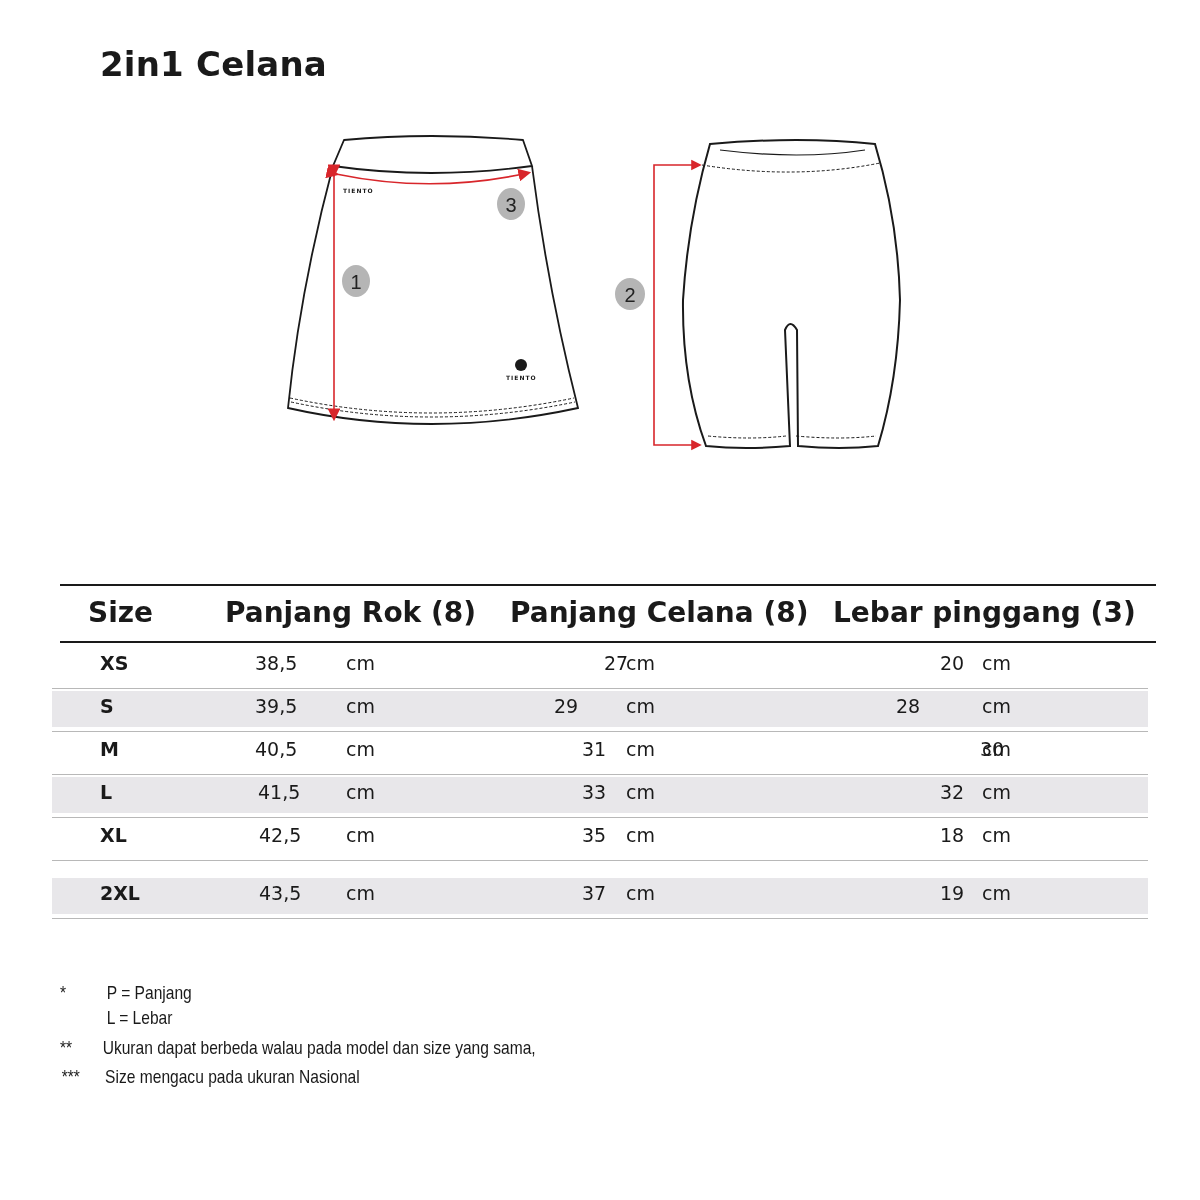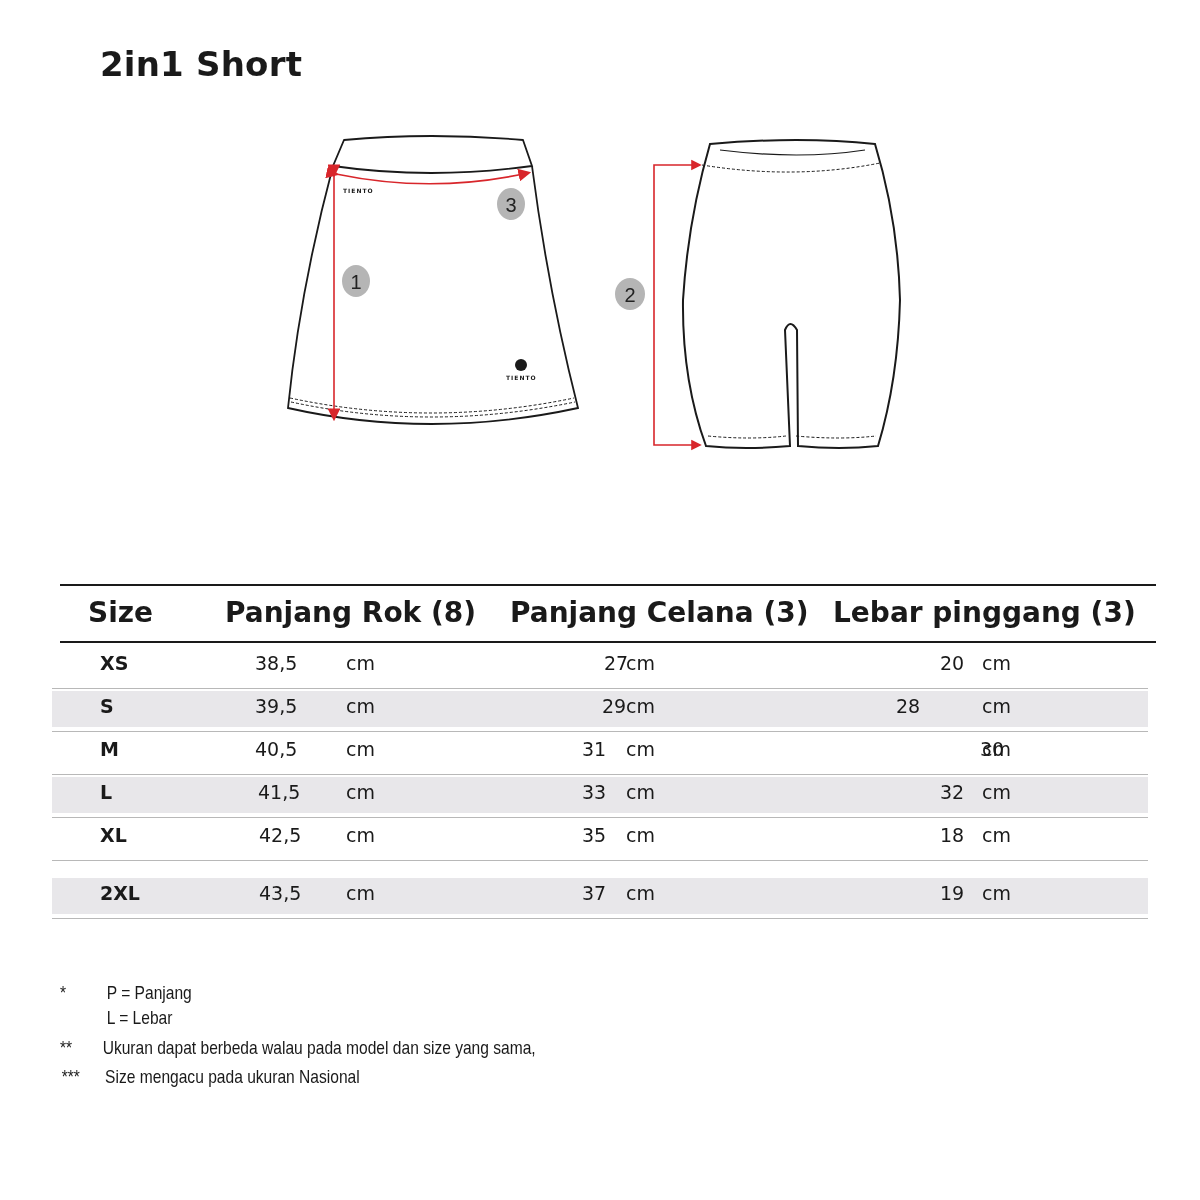--- a/index.html
+++ b/index.html
@@ -15,21 +15,21 @@
   .row.shade .bg { position:absolute; left:0; top:2px; right:0; height:36px; background:#e8e7ea; }
   .row .line { position:absolute; left:0; right:0; bottom:0; height:1px; background:#b8b8b8; }
   .cell { position:absolute; top:6px; font-size:19px; white-space:nowrap; }
   .size { font-weight:bold; left:48px; }
   .notes { position:absolute; left:60px; top:982px; font-family:"Liberation Sans", sans-serif; font-size:19px; color:#1a1a1a; transform:scaleX(0.82); transform-origin:left top; }
   .note { position:absolute; white-space:nowrap; }
 </style>
 </head>
 <body>
 
-<div class="title">2in1 Short</div>
+<div class="title">2in1 Celana</div>
 
 <svg class="illus" viewBox="0 0 1200 520" xmlns="http://www.w3.org/2000/svg">
   <defs>
     <marker id="ah" markerWidth="8" markerHeight="8" refX="6" refY="4" orient="auto">
       <path d="M0,0 L8,4 L0,8 z" fill="#d8262b"></path>
     </marker>
   </defs>
 
   <g fill="none" stroke="#1a1a1a" stroke-width="1.8">
     <path d="M344,140 Q430,132 523,140 L532,166 Q430,180 333,166 Z" fill="#fff"></path>
@@ -62,41 +62,41 @@
     <path d="M692,441 L700,445 L692,449 z" fill="#d8262b"></path>
   </g>
   <ellipse cx="630" cy="294" rx="15" ry="16" fill="#b5b5b5"></ellipse>
   <text x="630" y="302" text-anchor="middle" font-family="Liberation Sans, sans-serif" font-size="20" fill="#222">2</text>
 </svg>
 
 <div class="table-wrap">
   <div class="rule-top"></div>
   <div class="hdr" style="left:36px">Size</div>
   <div class="hdr" style="left:173px">Panjang Rok (8)</div>
-  <div class="hdr" style="left:458px">Panjang Celana (3)</div>
+  <div class="hdr" style="left:458px">Panjang Celana (8)</div>
   <div class="hdr" style="left:781px">Lebar pinggang (3)</div>
   <div class="rule-head"></div>
 
   <div class="row" style="top:62px">
     <div class="line"></div>
     <div class="cell size">XS</div>
     <div class="cell" style="left:203px">38,5</div>
     <div class="cell" style="left:294px">cm</div>
     <div class="cell" style="left:552px">27</div>
     <div class="cell" style="left:574px">cm</div>
     <div class="cell" style="left:888px">20</div>
     <div class="cell" style="left:930px">cm</div>
   </div>
   <div class="row shade" style="top:105px">
     <div class="bg"></div>
       <div class="line"></div>
     <div class="cell size">S</div>
     <div class="cell" style="left:203px">39,5</div>
     <div class="cell" style="left:294px">cm</div>
-    <div class="cell" style="left:550px">29</div>
+    <div class="cell" style="left:502px">29</div>
     <div class="cell" style="left:574px">cm</div>
     <div class="cell" style="left:844px">28</div>
     <div class="cell" style="left:930px">cm</div>
   </div>
   <div class="row" style="top:148px">
     <div class="line"></div>
     <div class="cell size">M</div>
     <div class="cell" style="left:203px">40,5</div>
     <div class="cell" style="left:294px">cm</div>
     <div class="cell" style="left:530px">31</div>

